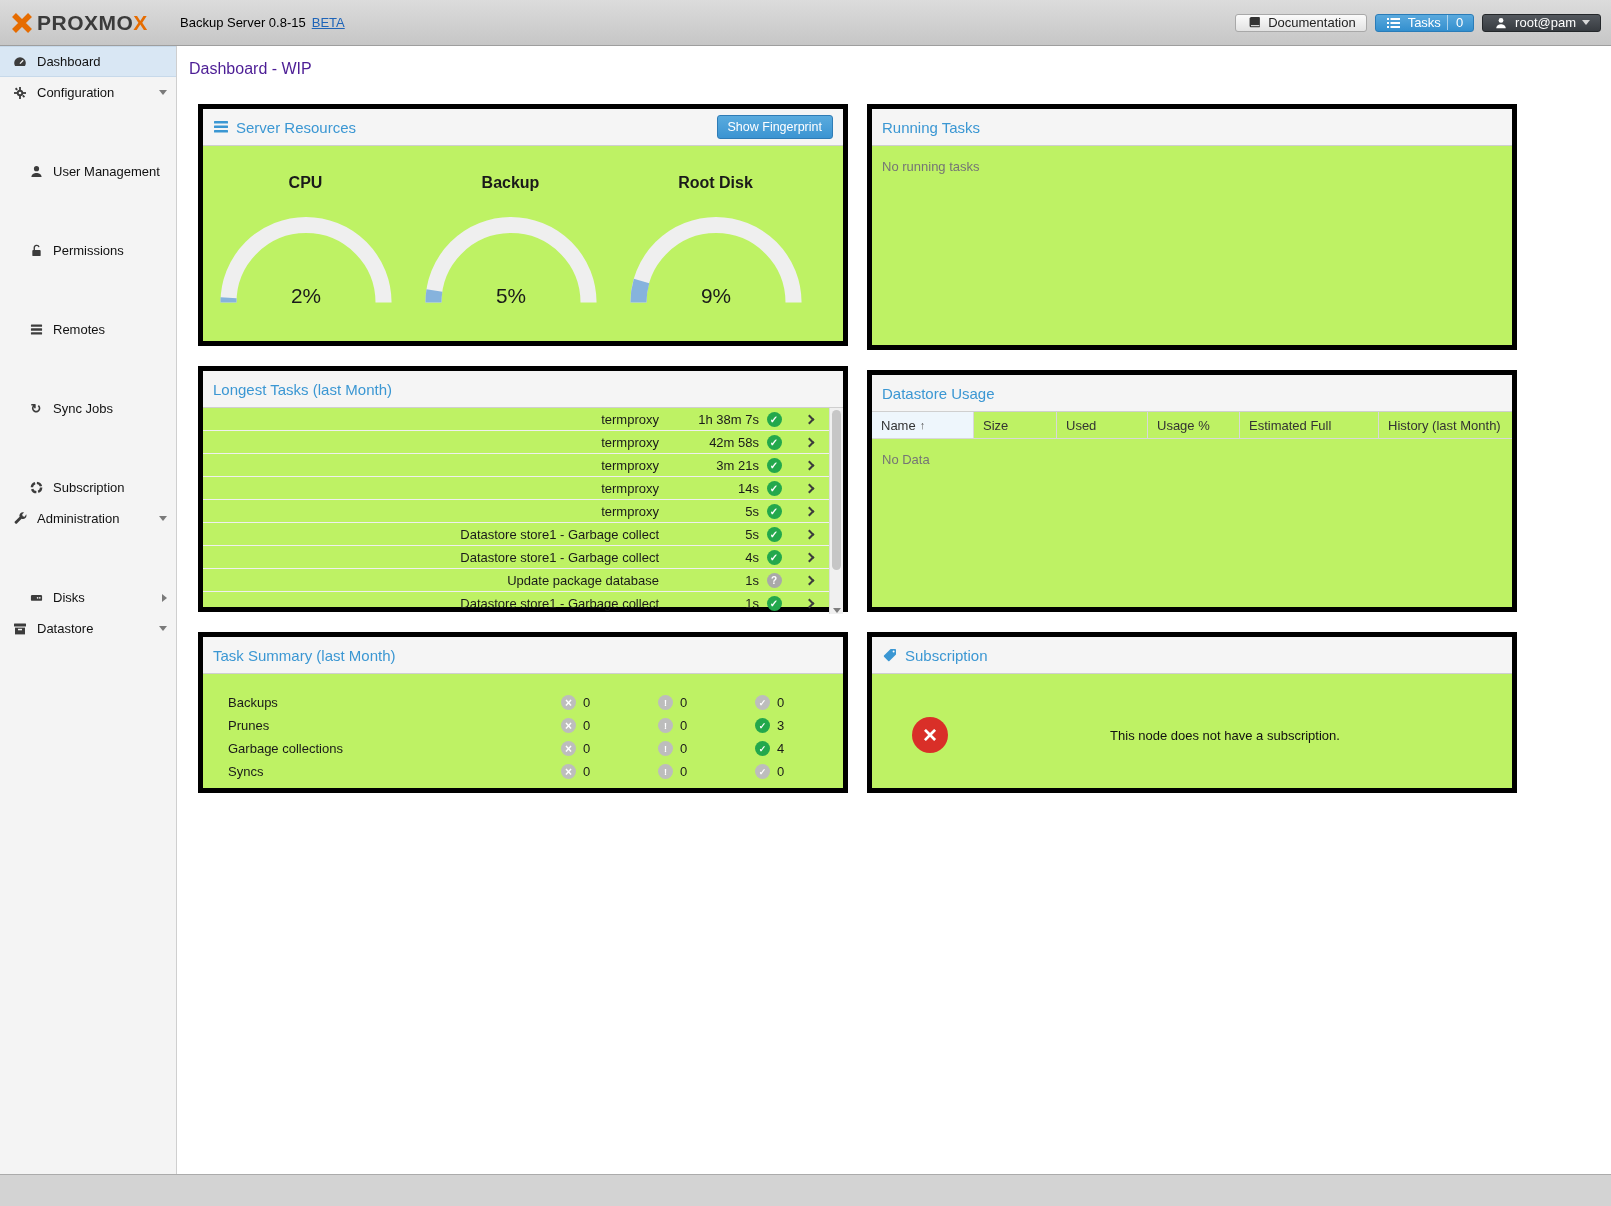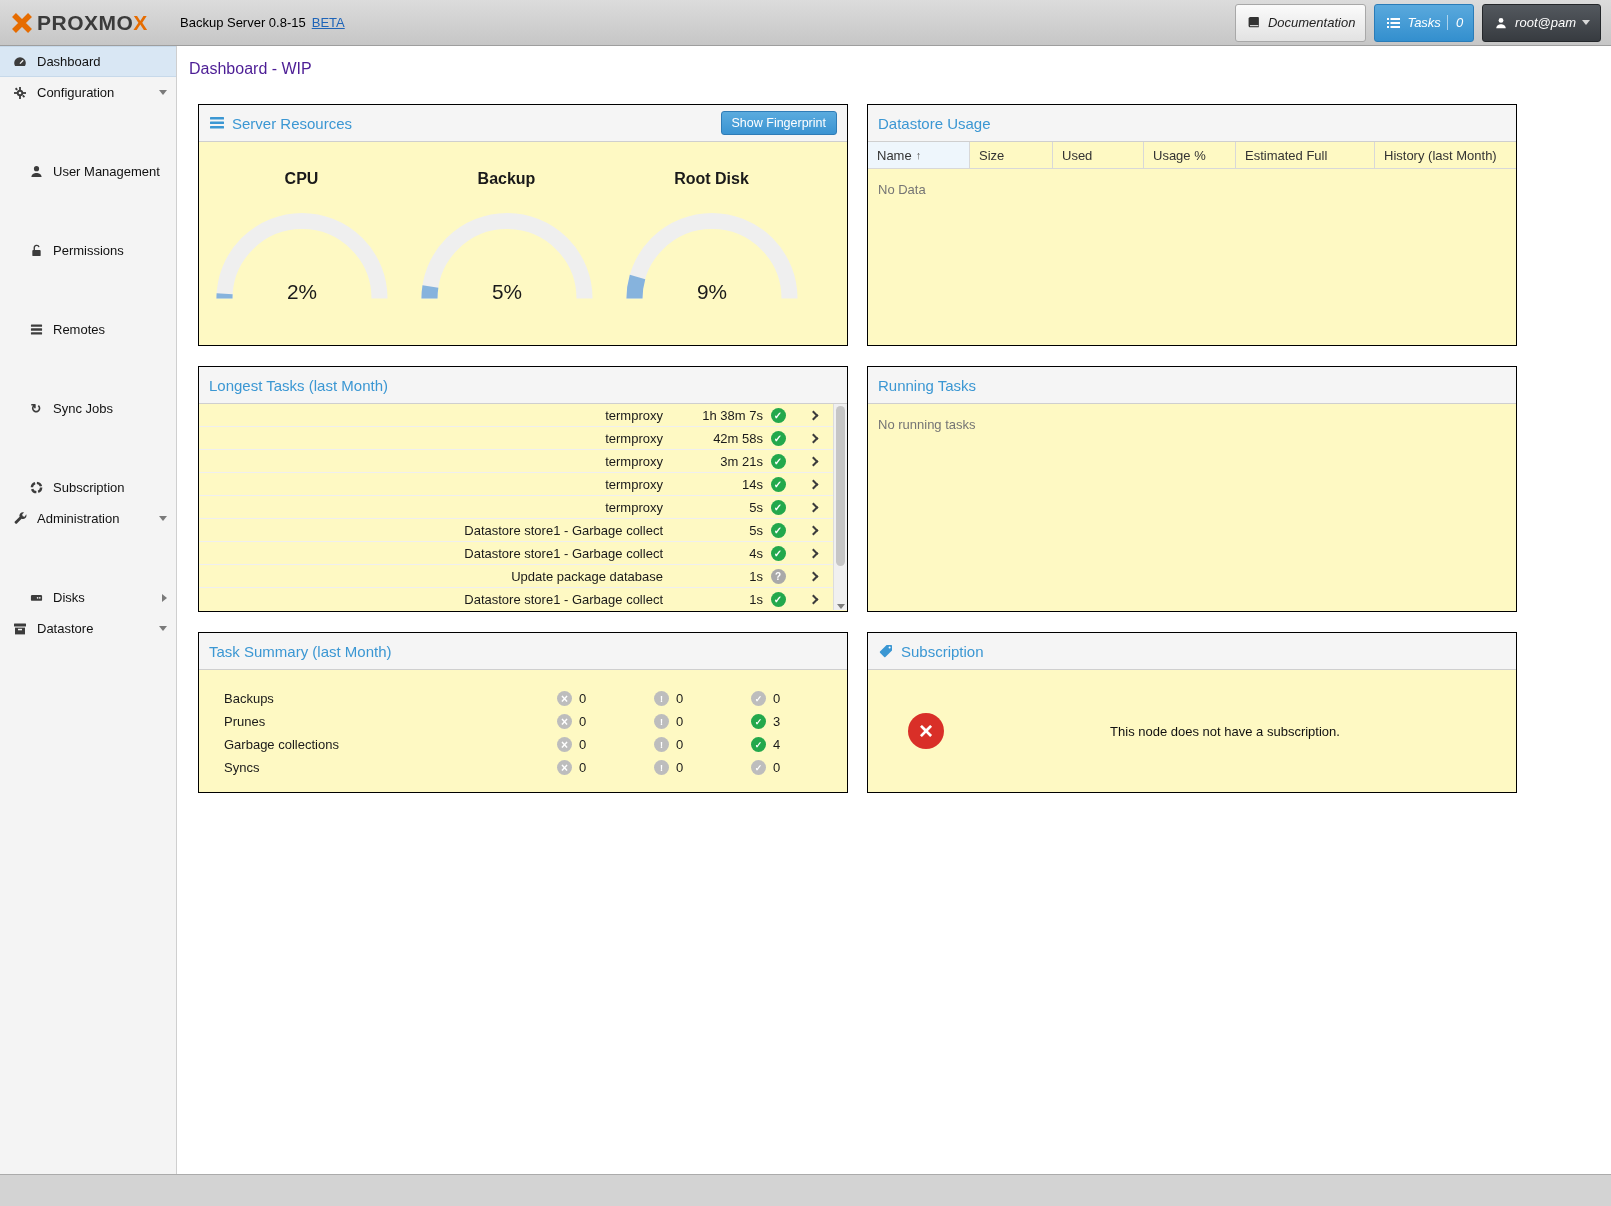--- a/index.html
+++ b/index.html
@@ -17,43 +17,43 @@
     border-bottom:1px solid #9e9e9e;
   }
   .logo { display:flex; align-items:center; width:170px; gap:3px; }
   .logo-emblem { display:flex; }
   .wordmark { font-weight:bold; font-size:21px; letter-spacing:.5px; color:#3b3b3b; }
   .wordmark .wx { color:#e66c00; }
   .hdr-sub { font-size:13px; color:#000; display:flex; gap:6px; align-items:center; }
   .beta-link { color:#1e64b8; text-decoration:underline; cursor:pointer; }
   .hdr-right { margin-left:auto; display:flex; gap:8px; align-items:center; }
   .btn {
-    height:38px; border-radius:3px; font-size:13px; display:inline-flex;
-    align-items:center; gap:6px; padding:0 10px; border:1px solid #a8a8a8; cursor:pointer;font-style:italic;
+    height:18px; border-radius:3px; font-size:13px; display:inline-flex;
+    align-items:center; gap:6px; padding:0 10px; border:1px solid #a8a8a8; cursor:pointer;
   }
   .btn-doc { background:linear-gradient(#fbfbfb,#e2e2e2); color:#222; }
   .btn-tasks { background:linear-gradient(#5aa9dd,#338fce); border-color:#2a7cb8; color:#fff; }
   .btn-tasks .badge { border-left:1px solid rgba(255,255,255,.55); padding-left:8px; }
   .btn-user { background:linear-gradient(#53585e,#373b40); border-color:#24272a; color:#fff; }
   .caret-dn-w { width:0; height:0; border-left:4px solid transparent; border-right:4px solid transparent; border-top:5px solid #d8d8d8; }
   
   .mid { display:flex; height:1128px; background:#fff; }
   .sidebar { width:177px; background:#f4f4f4; border-right:1px solid #cfcfcf; flex:none; }
   .nav-item { height:31px; display:flex; align-items:center; gap:9px; padding:0 9px 0 12px; cursor:pointer; color:#111; }
   .nav-item.child { padding-left:28px;margin-top:48px; }
   .nav-item.selected { background:#d9e7f4; border-top:1px solid #c7d9ea; border-bottom:1px solid #c7d9ea; }
   .nicon { width:16px; display:flex; justify-content:center; align-items:center; color:#3c3c3c; font-size:13px; flex:none; }
   .caret-dn { margin-left:auto; width:0; height:0; border-left:4px solid transparent; border-right:4px solid transparent; border-top:5px solid #7a7a7a; }
   .caret-rt { margin-left:auto; width:0; height:0; border-top:4px solid transparent; border-bottom:4px solid transparent; border-left:5px solid #7a7a7a; }
   .main { flex:1; display:flex; flex-direction:column; background:#fff; overflow:hidden; }
   .page-title { padding:14px 12px 12px; font-size:16px; color:#4c1d95; }
   .content { padding:14px 0 0 21px; display:flex; gap:19px; align-items:flex-start; }
   .col { width:650px; display:flex; flex-direction:column; gap:20px; flex:none; }
   
-  .panel { border:1px solid #000000; background:#fef9c3; width:650px; }
+  .panel { border:5px solid #000000; background:#bef264; width:650px; }
   .h242 { height:242px; } .h246 { height:246px; } .h161 { height:161px; }
   .panel-hd { height:37px; display:flex; align-items:center; gap:7px; padding:0 10px; border-bottom:1px solid #cfcfcf; background:#f5f5f5; }
   .panel-title { color:#3b97d3; font-size:15px; }
   .spacer { flex:1; }
   .btn-fp { height:24px; padding:0 10px; border-radius:3px; border:1px solid #2f7cb6; background:linear-gradient(#5aabde,#3b94d2); color:#fff; font-size:12.5px; cursor:pointer; }
   
   .gauges { display:flex; justify-content:flex-start; padding-top:28px; }
   .gauge { display:flex; flex-direction:column; align-items:center; width:205px; }
   .gauge-label { font-weight:bold; font-size:16px; color:#1a1a1a; margin-bottom:16px; }
   
@@ -464,20 +464,27 @@
                   <span class="mini-icon ok" data-state="off"></span>
                   <span>0</span>
                 </span>
             </div>
           </div>
         </section>
       </div>
 
       <div class="col">
 
+        <section class="panel h246">
+          <div class="panel-hd">
+            <span class="panel-title">Running Tasks</span>
+          </div>
+          <div class="empty-text">No running tasks</div>
+        </section>
+
         <section class="panel h242">
           <div class="panel-hd">
             <span class="panel-title">Datastore Usage</span>
           </div>
           <div class="grid-hd">
             <div class="grid-cell sorted" style="width:102px;">
               <span>Name</span>
               <span class="sort-arrow">↑</span>
             </div>
             <div class="grid-cell" style="width:83px;">
@@ -492,27 +499,20 @@
             <div class="grid-cell" style="width:139px;">
                 <span>Estimated Full</span>
               </div>
             <div class="grid-cell last">
                 <span>History (last Month)</span>
               </div>
           </div>
           <div class="no-data">No Data</div>
         </section>
 
-        <section class="panel h246">
-          <div class="panel-hd">
-            <span class="panel-title">Running Tasks</span>
-          </div>
-          <div class="empty-text">No running tasks</div>
-        </section>
-
         <section class="panel h161">
           <div class="panel-hd">
             <span class="nicon">
               <svg width="14" height="14" viewBox="0 0 14 14">
                   <path d="M1 7.6 7.6 1h4.6c.5 0 .8.3.8.8v4.6L6.4 13c-.3.3-.9.3-1.2 0L1 8.8c-.3-.3-.3-.9 0-1.2z" fill="#3b97d3"></path>
                   <circle cx="10.6" cy="3.4" r="1" fill="#fff"></circle>
                 </svg>
             </span>
             <span class="panel-title">Subscription</span>
           </div>

